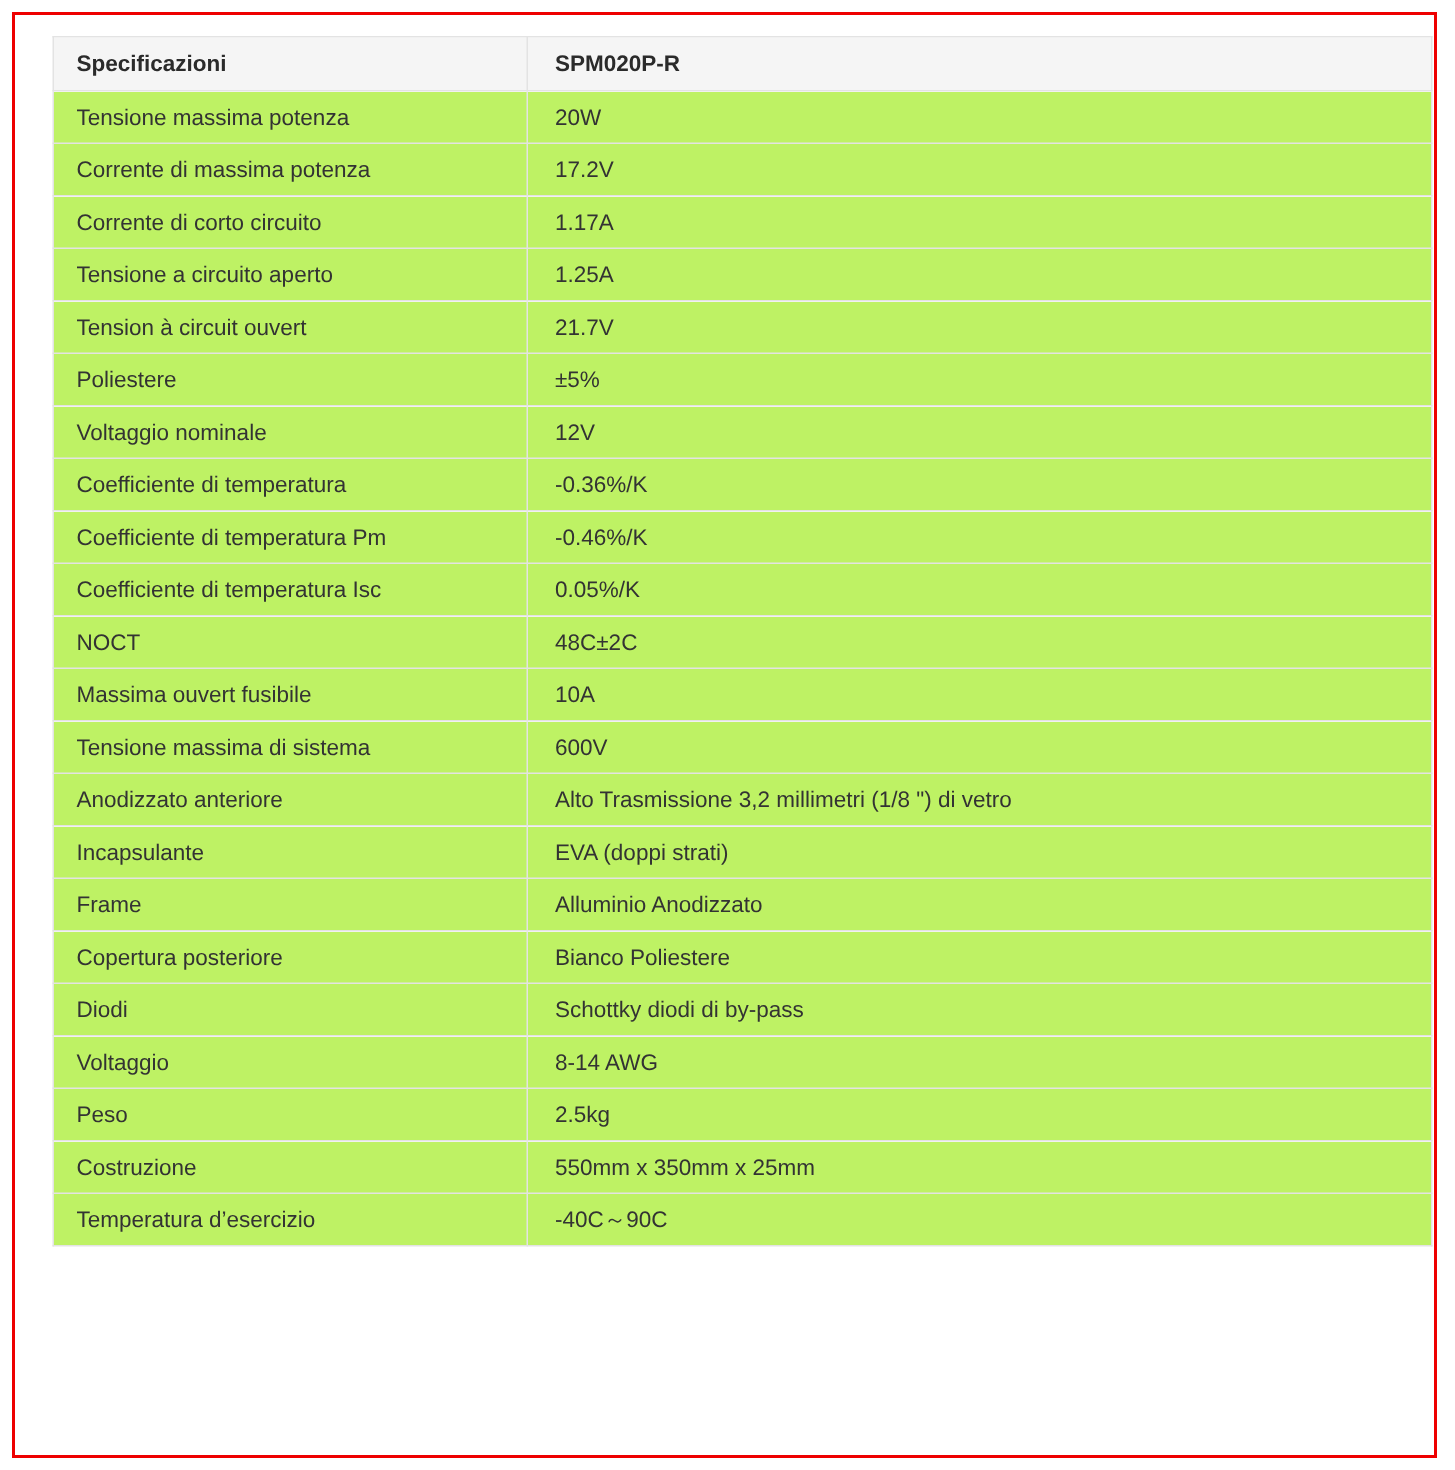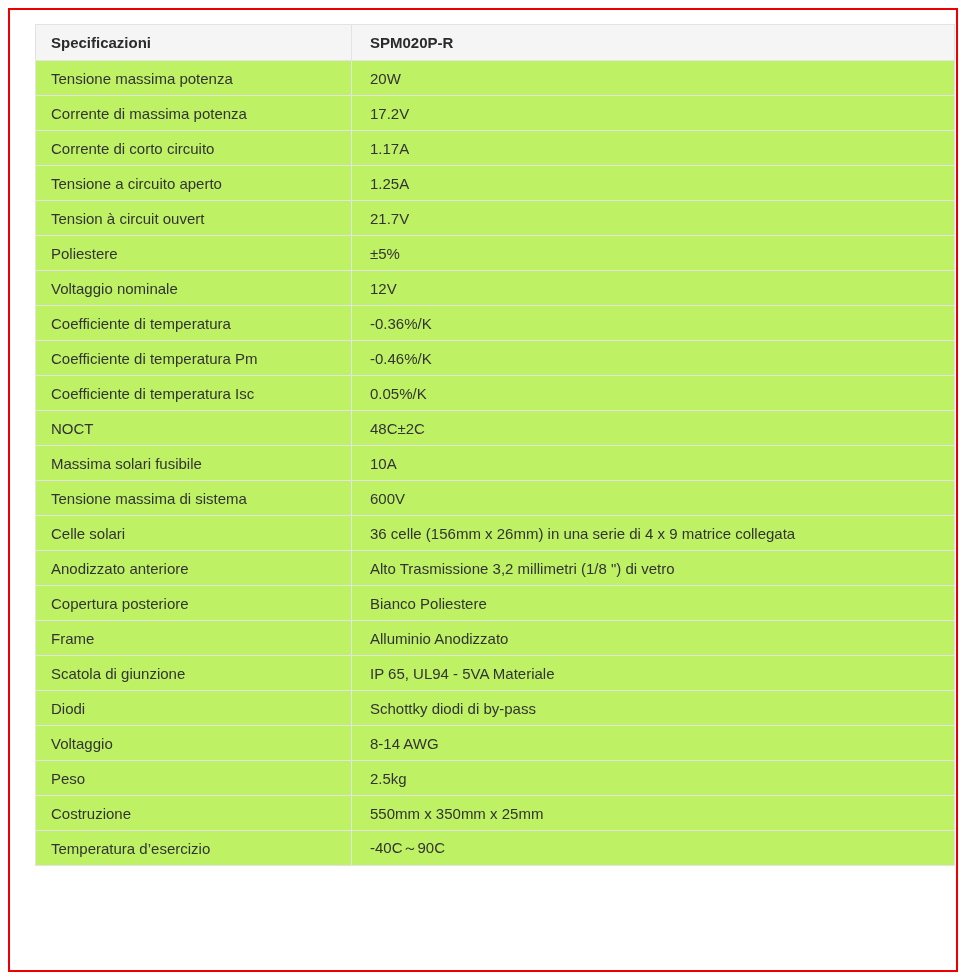--- a/index.html
+++ b/index.html
@@ -106,46 +106,42 @@
         </tr>
         <tr>
           <td class="label-cell">Coefficiente di temperatura Isc</td>
           <td class="value-cell">0.05%/K</td>
         </tr>
         <tr>
           <td class="label-cell">NOCT</td>
           <td class="value-cell">48C±2C</td>
         </tr>
         <tr>
-          <td class="label-cell">Massima solari fusibile</td>
+          <td class="label-cell">Massima ouvert fusibile</td>
           <td class="value-cell">10A</td>
         </tr>
         <tr>
           <td class="label-cell">Tensione massima di sistema</td>
           <td class="value-cell">600V</td>
         </tr>
         <tr>
-          <td class="label-cell">Celle solari</td>
-          <td class="value-cell">36 celle (156mm x 26mm) in una serie di 4 x 9 matrice collegata</td>
-        </tr>
-        <tr>
           <td class="label-cell">Anodizzato anteriore</td>
           <td class="value-cell">Alto Trasmissione 3,2 millimetri (1/8 ") di vetro</td>
         </tr>
         <tr>
-          <td class="label-cell">Copertura posteriore</td>
-          <td class="value-cell">Bianco Poliestere</td>
+          <td class="label-cell">Incapsulante</td>
+          <td class="value-cell">EVA (doppi strati)</td>
         </tr>
         <tr>
           <td class="label-cell">Frame</td>
           <td class="value-cell">Alluminio Anodizzato</td>
         </tr>
         <tr>
-          <td class="label-cell">Scatola di giunzione</td>
-          <td class="value-cell">IP 65, UL94 - 5VA Materiale</td>
+          <td class="label-cell">Copertura posteriore</td>
+          <td class="value-cell">Bianco Poliestere</td>
         </tr>
         <tr>
           <td class="label-cell">Diodi</td>
           <td class="value-cell">Schottky diodi di by-pass</td>
         </tr>
         <tr>
           <td class="label-cell">Voltaggio</td>
           <td class="value-cell">8-14 AWG</td>
         </tr>
         <tr>

